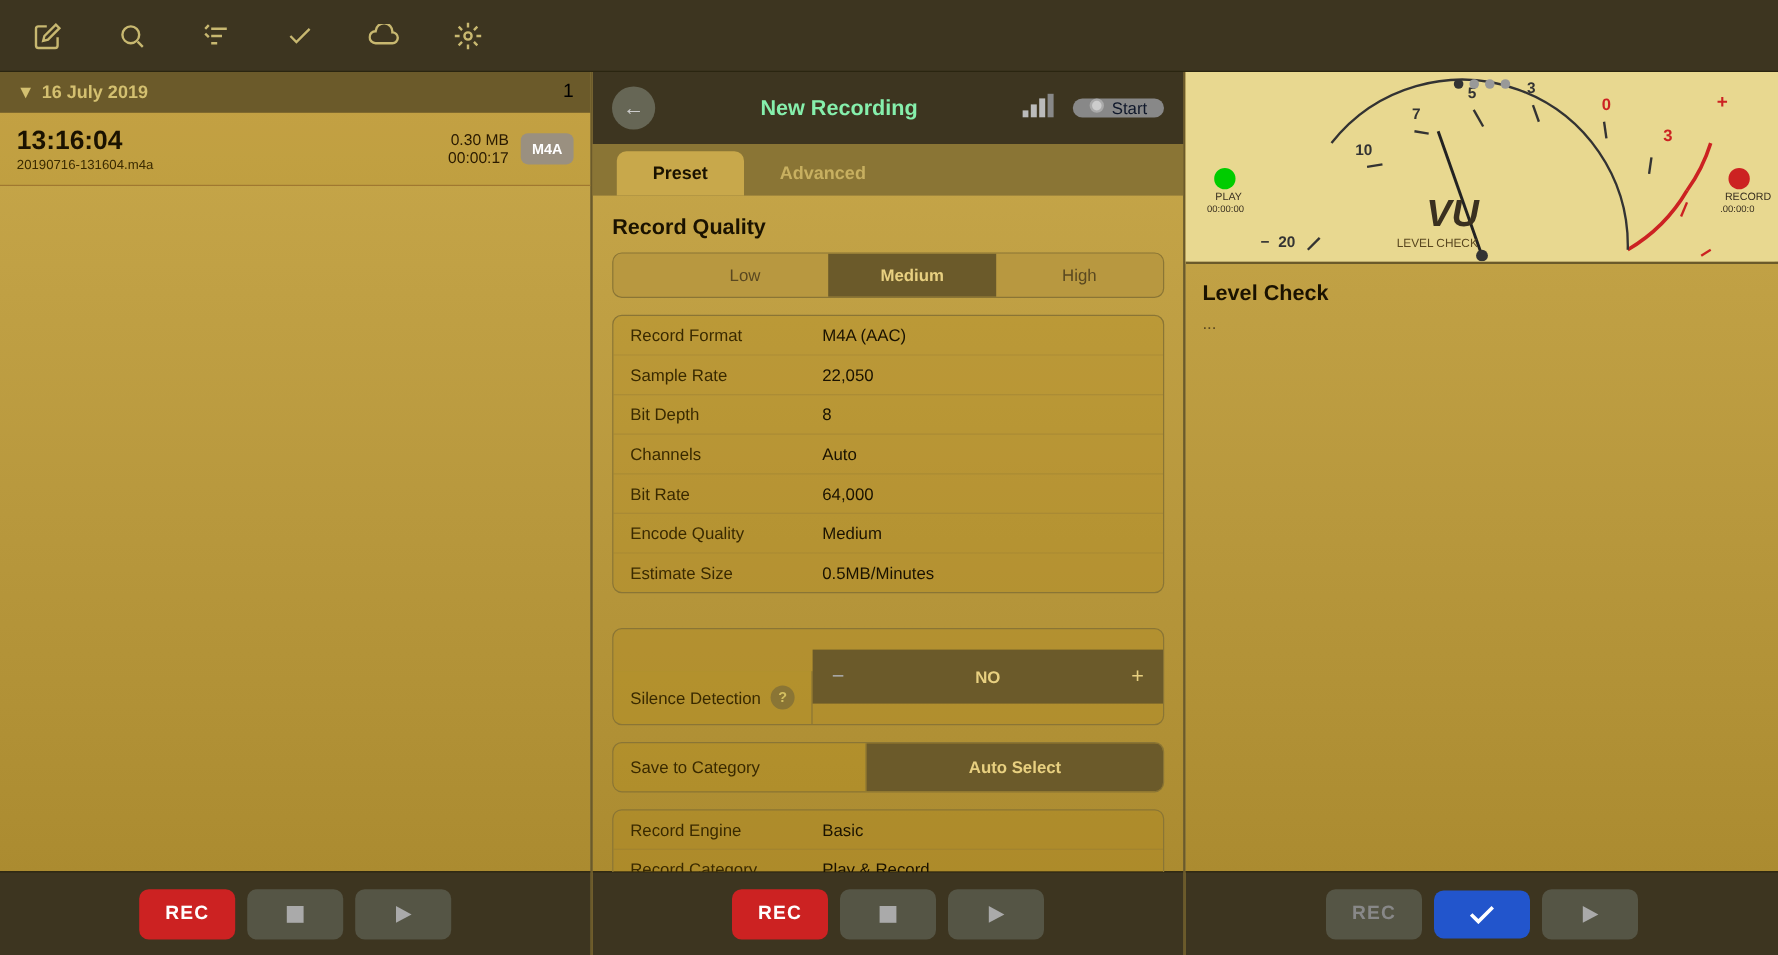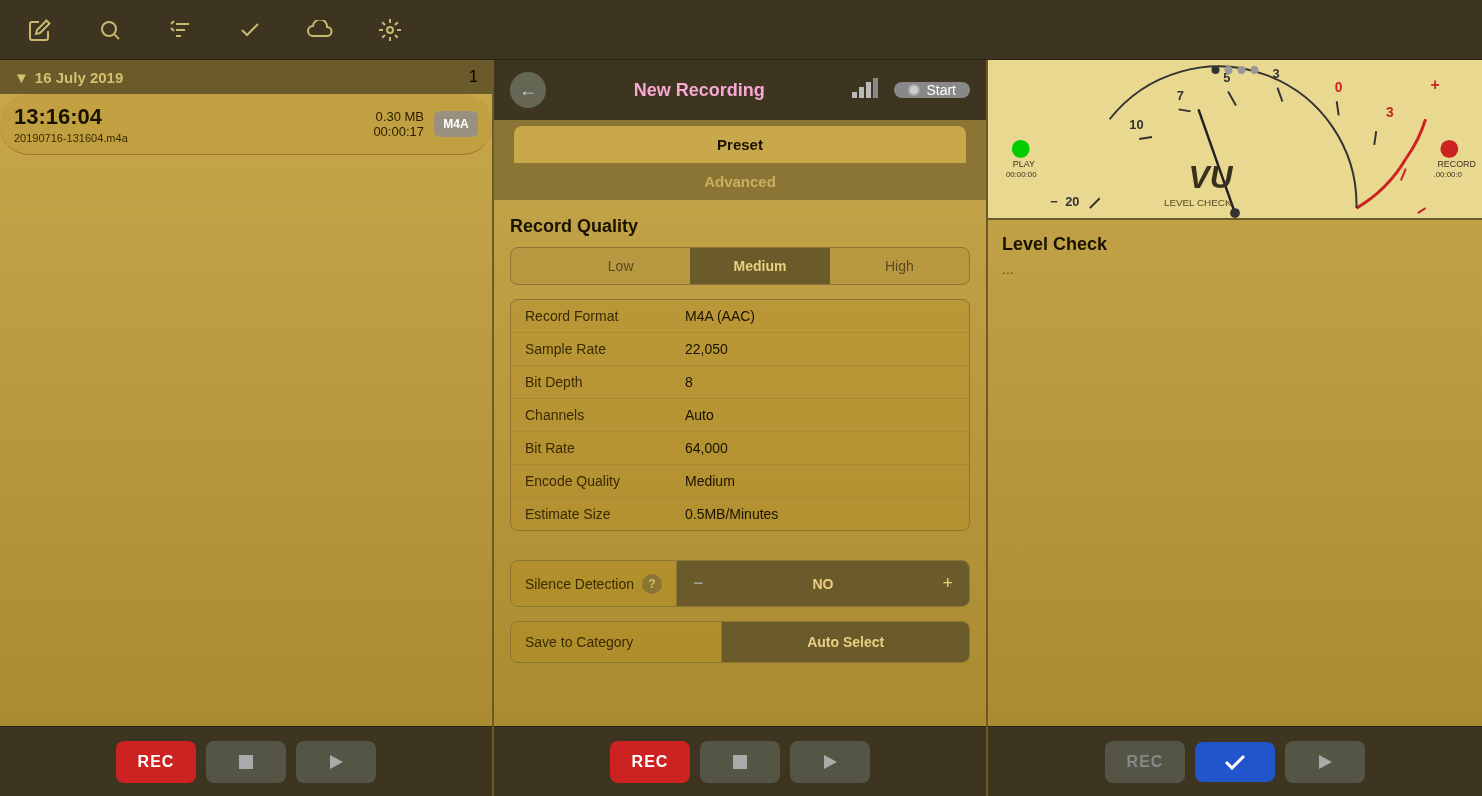--- a/index.html
+++ b/index.html
@@ -64,21 +64,20 @@
       align-items: center;
       gap: 6px;
     }
     .recording-item {
       padding: 10px 14px;
       border-bottom: 1px solid #a07830;
       display: flex;
       align-items: center;
       justify-content: space-between;
       background: rgba(180,140,40,0.2);
-      border-radius: 29px;
     }
     .recording-info {
       flex: 1;
     }
     .recording-time {
       font-size: 22px;
       font-weight: bold;
       color: #1a1200;
     }
     .recording-filename {
@@ -195,56 +194,55 @@
       height: 36px;
       color: #ccc;
       font-size: 18px;
       cursor: pointer;
       display: flex;
       align-items: center;
       justify-content: center;
     }
     .middle-title {
       flex: 1;
-      color: #f9a8d4;
+      color: #86efac;
       font-size: 18px;
       font-weight: 600;
       text-align: center;
     }
     .signal-icon {
       color: #ccc;
       font-size: 18px;
     }
     .start-btn {
       background: #888;
       border: none;
       border-radius: 20px;
       padding: 0 14px;
-      color: #ffffff;
-      font-size: 14px;
-      cursor: pointer;
-      display: flex;
-      align-items: center;
+      color: #0f172a;
+      font-size: 14px;
+      cursor: pointer;
+      display: flex;
+      align-items: flex-start;
       gap: 6px;
     }
     .start-dot {
       width: 12px;
       height: 12px;
       border-radius: 50%;
       background: #ccc;
       border: 2px solid #aaa;
     }
 
     
     .tab-bar {
       display: flex;
       background: #8a7535;
       padding: 6px 20px 0;
       gap: 0;
-      flex-direction: column;
     }
     .tab {
       padding: 10px 30px;
       color: #c8b060;
       font-size: 15px;
       font-weight: 600;
       cursor: pointer;
       border-radius: 8px 8px 0 0;
       background: transparent;
       border: none;
@@ -333,20 +331,21 @@
     .silence-label {
       padding: 12px 14px;
       color: #3a2a00;
       font-size: 14px;
       font-weight: 500;
       background: rgba(180,150,40,0.2);
       border-right: 1px solid #8a7535;
       display: flex;
       align-items: center;
       gap: 8px;
+      margin-top: 35px;
     }
     .help-icon {
       width: 20px;
       height: 20px;
       border-radius: 50%;
       background: #8a7535;
       color: #d4c060;
       display: flex;
       align-items: center;
       justify-content: center;
@@ -625,20 +624,30 @@
           <span class="silence-value">NO</span>
           <span class="silence-plus">+</span>
         </div>
       </div>
 
       <div class="save-category-row">
         <div class="save-label">Save to Category</div>
         <button class="auto-select-btn">Auto Select</button>
       </div>
 
+      <div class="bottom-table">
+        <div class="info-row">
+          <span class="info-label">Record Engine</span>
+          <span class="info-value">Basic</span>
+        </div>
+        <div class="info-row" style="border-bottom:none;">
+          <span class="info-label">Record Category</span>
+          <span class="info-value">Play &amp; Record</span>
+        </div>
+      </div>
     </div>
 
     <div class="bottom-controls">
       <button class="btn-rec">REC</button>
       <button class="btn-stop">
         <svg width="18" height="18" viewBox="0 0 18 18">
             <rect x="2" y="2" width="14" height="14" fill="#aaa"></rect>
           </svg>
       </button>
       <button class="btn-play">

